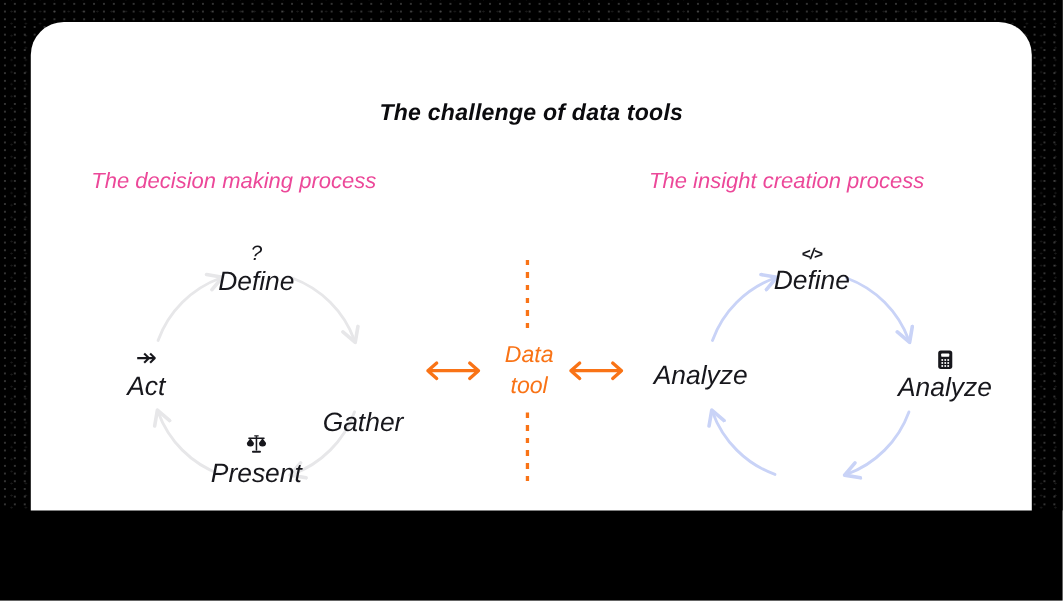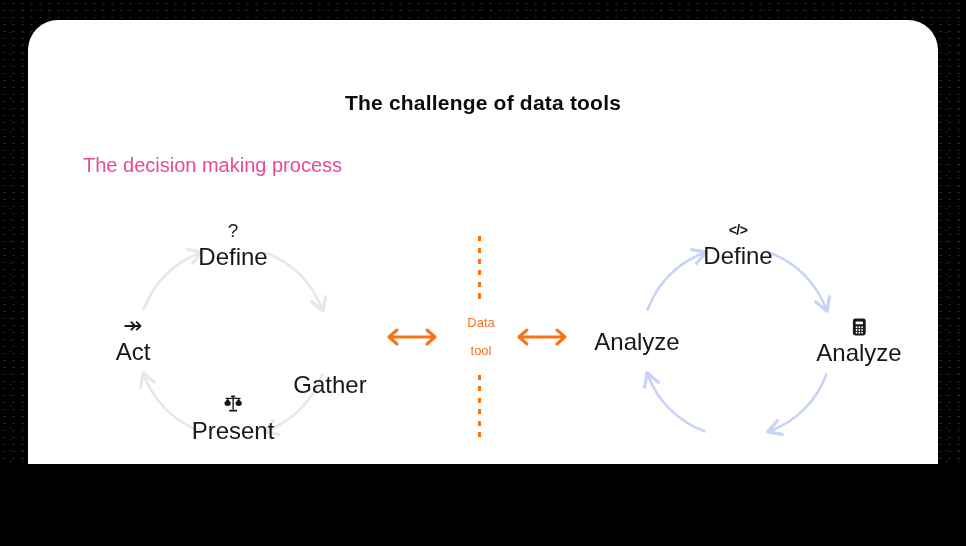--- a/index.html
+++ b/index.html
@@ -15,20 +15,21 @@
     --ink:#17171c;
     --card-bg:#ffffff;
   }
   .page{
     position:relative;width:966px;height:464px;overflow:hidden;background:#000;
     background-image:
       radial-gradient(rgba(255,255,255,.20) .8px, transparent 1.2px),
       radial-gradient(rgba(255,255,255,.10) .8px, transparent 1.2px);
     background-size:9px 7px,13px 11px;
     background-position:0 0,4px 5px;
+    font-style:italic;
   }
   .card{
     position:absolute;left:28px;top:20px;width:910px;height:497px;
     background:var(--card-bg);border-radius:30px;
   }
   .title{
     position:absolute;left:0;right:0;top:71px;margin:0;
     text-align:center;font-size:21px;font-weight:700;color:#0b0b0e;
     letter-spacing:.2px;
   }
@@ -62,35 +63,36 @@
 
   .dash-line{
     position:absolute;left:450px;width:3px;
     background-image:repeating-linear-gradient(
       to bottom, var(--accent) 0 5px, transparent 5px 11.5px);
   }
   .dash-top{top:216px;height:66px;}
   .dash-bottom{top:355px;height:66px;}
   .data-tool{
     position:absolute;left:453px;top:317px;transform:translate(-50%,-50%);
-    color:var(--accent);font-size:13px;line-height:28px;text-align:center;
+    color:var(--accent);font-size:21px;line-height:28px;text-align:center;
   }
   .h-arrow{position:absolute;transform:translate(-50%,-50%);}
   .h-arrow.left{left:384px;top:317px;}
   .h-arrow.right{left:514px;top:317px;}
   .h-arrow path{stroke:var(--accent);stroke-width:3;fill:none;stroke-linecap:round;stroke-linejoin:round;}
 </style>
 </head>
 <body>
 
 <div class="page">
   <div class="card">
 
     <h1 class="title">The challenge of data tools</h1>
     <div class="subtitle left">The decision making process</div>
+    <div class="subtitle right">The insight creation process</div>
 
     <svg class="cycle left-cycle" viewBox="0 0 280 240">
       <defs>
         <marker id="ahl" viewBox="0 0 10 10" refX="7" refY="5" markerWidth="7" markerHeight="7" orient="auto-start-reverse">
           <path class="ah-left" d="M1 1 L8 5 L1 9" fill="none" stroke-width="1.8" stroke-linecap="round" stroke-linejoin="round"></path>
         </marker>
       </defs>
       <path class="arc" d="M 50.7 87.5 A 95 95 0 0 1 107.5 30.7" marker-end="url(#ahl)"></path>
       <path class="arc" d="M 172.5 30.7 A 95 95 0 0 1 229.3 87.5" marker-end="url(#ahl)"></path>
       <path class="arc" d="M 229.3 152.5 A 95 95 0 0 1 172.5 209.3" marker-end="url(#ahl)"></path>

